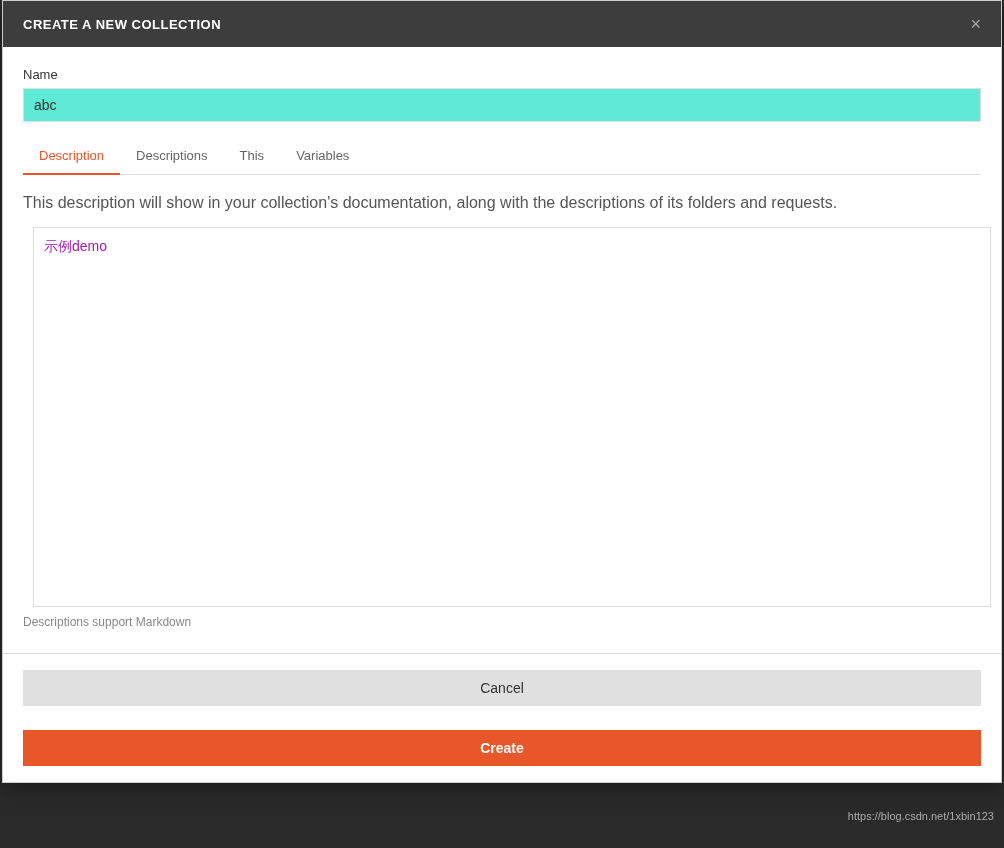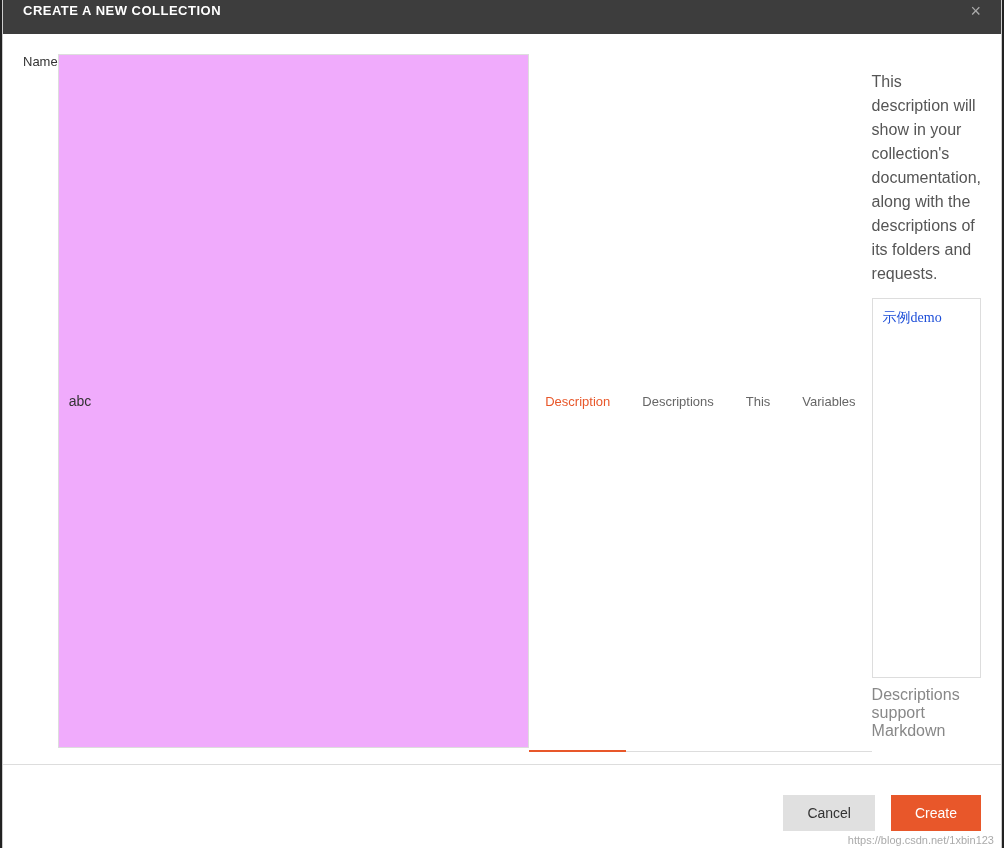--- a/index.html
+++ b/index.html
@@ -15,21 +15,21 @@
       justify-content: center;
       min-height: 100vh;
       font-family: Arial, sans-serif;
     }
 
     .modal-overlay {
       width: 1004px;
       height: 848px;
       background: rgba(0,0,0,0.5);
       display: flex;
-      align-items: center;
+      align-items: flex-start;
       justify-content: center;
       position: relative;
     }
 
     .modal {
       width: 1000px;
       background: #fff;
       border: 1px solid #ccc;
       box-shadow: 0 4px 20px rgba(0,0,0,0.4);
       display: flex;
@@ -60,44 +60,44 @@
       font-size: 18px;
       cursor: pointer;
       line-height: 1;
       padding: 0;
     }
 
     .modal-body {
       padding: 20px 20px 0 20px;
       flex: 1;
       display: flex;
-      flex-direction: row;
+      flex-direction: column;
     }
 
     .field-label {
       font-size: 13px;
       color: #333;
       margin-bottom: 6px;
     }
 
     .name-input {
       width: 100%;
       padding: 8px 10px;
       border: 1px solid #ddd;
-      background: #f0abfc;
+      background: #5eead4;
       font-size: 14px;
       color: #333;
       outline: none;
       margin-bottom: 16px;
     }
 
     .tabs {
       display: flex;
       border-bottom: 1px solid #ddd;
-      margin-bottom: 12px;
+      margin-bottom: 0;
     }
 
     .tab {
       padding: 10px 16px;
       font-size: 13px;
       color: #666;
       cursor: pointer;
       border-bottom: 2px solid transparent;
       margin-bottom: -1px;
       background: none;
@@ -126,63 +126,65 @@
       line-height: 1.5;
     }
 
     .description-textarea {
       width: 100%;
       flex: 1;
       min-height: 380px;
       padding: 10px;
       border: 1px solid #ddd;
       font-size: 14px;
-      color: #1d4ed8;
+      color: #a21caf;
       resize: none;
       outline: none;
-      font-family: Liberation Serif, serif;
+      font-family: Liberation Sans, sans-serif;
+      margin-left: 10px;
     }
 
     .markdown-hint {
-      font-size: 16px;
+      font-size: 12px;
       color: #888;
       padding: 8px 0;
     }
 
     .modal-footer {
       border-top: 1px solid #ddd;
-      padding: 30px 20px;
+      padding: 16px 20px;
       display: flex;
       justify-content: flex-end;
-      gap: 16px;
+      gap: 24px;
       background: #fff;
+      flex-direction: column;
     }
 
     .btn-cancel {
       padding: 10px 24px;
       background: #e0e0e0;
       color: #333;
       border: none;
       font-size: 14px;
       cursor: pointer;
     }
 
     .btn-create {
       padding: 10px 24px;
       background: #e8572a;
       color: #fff;
       border: none;
       font-size: 14px;
       cursor: pointer;
-      font-weight: normal;
+      font-weight: bold;
     }
 
     .watermark {
       position: absolute;
-      bottom: 2px;
+      bottom: 26px;
       right: 10px;
       font-size: 11px;
       color: #aaa;
     }
   </style>
 </head>
 <body>
 
 <div class="modal-overlay">
   <div class="modal">

